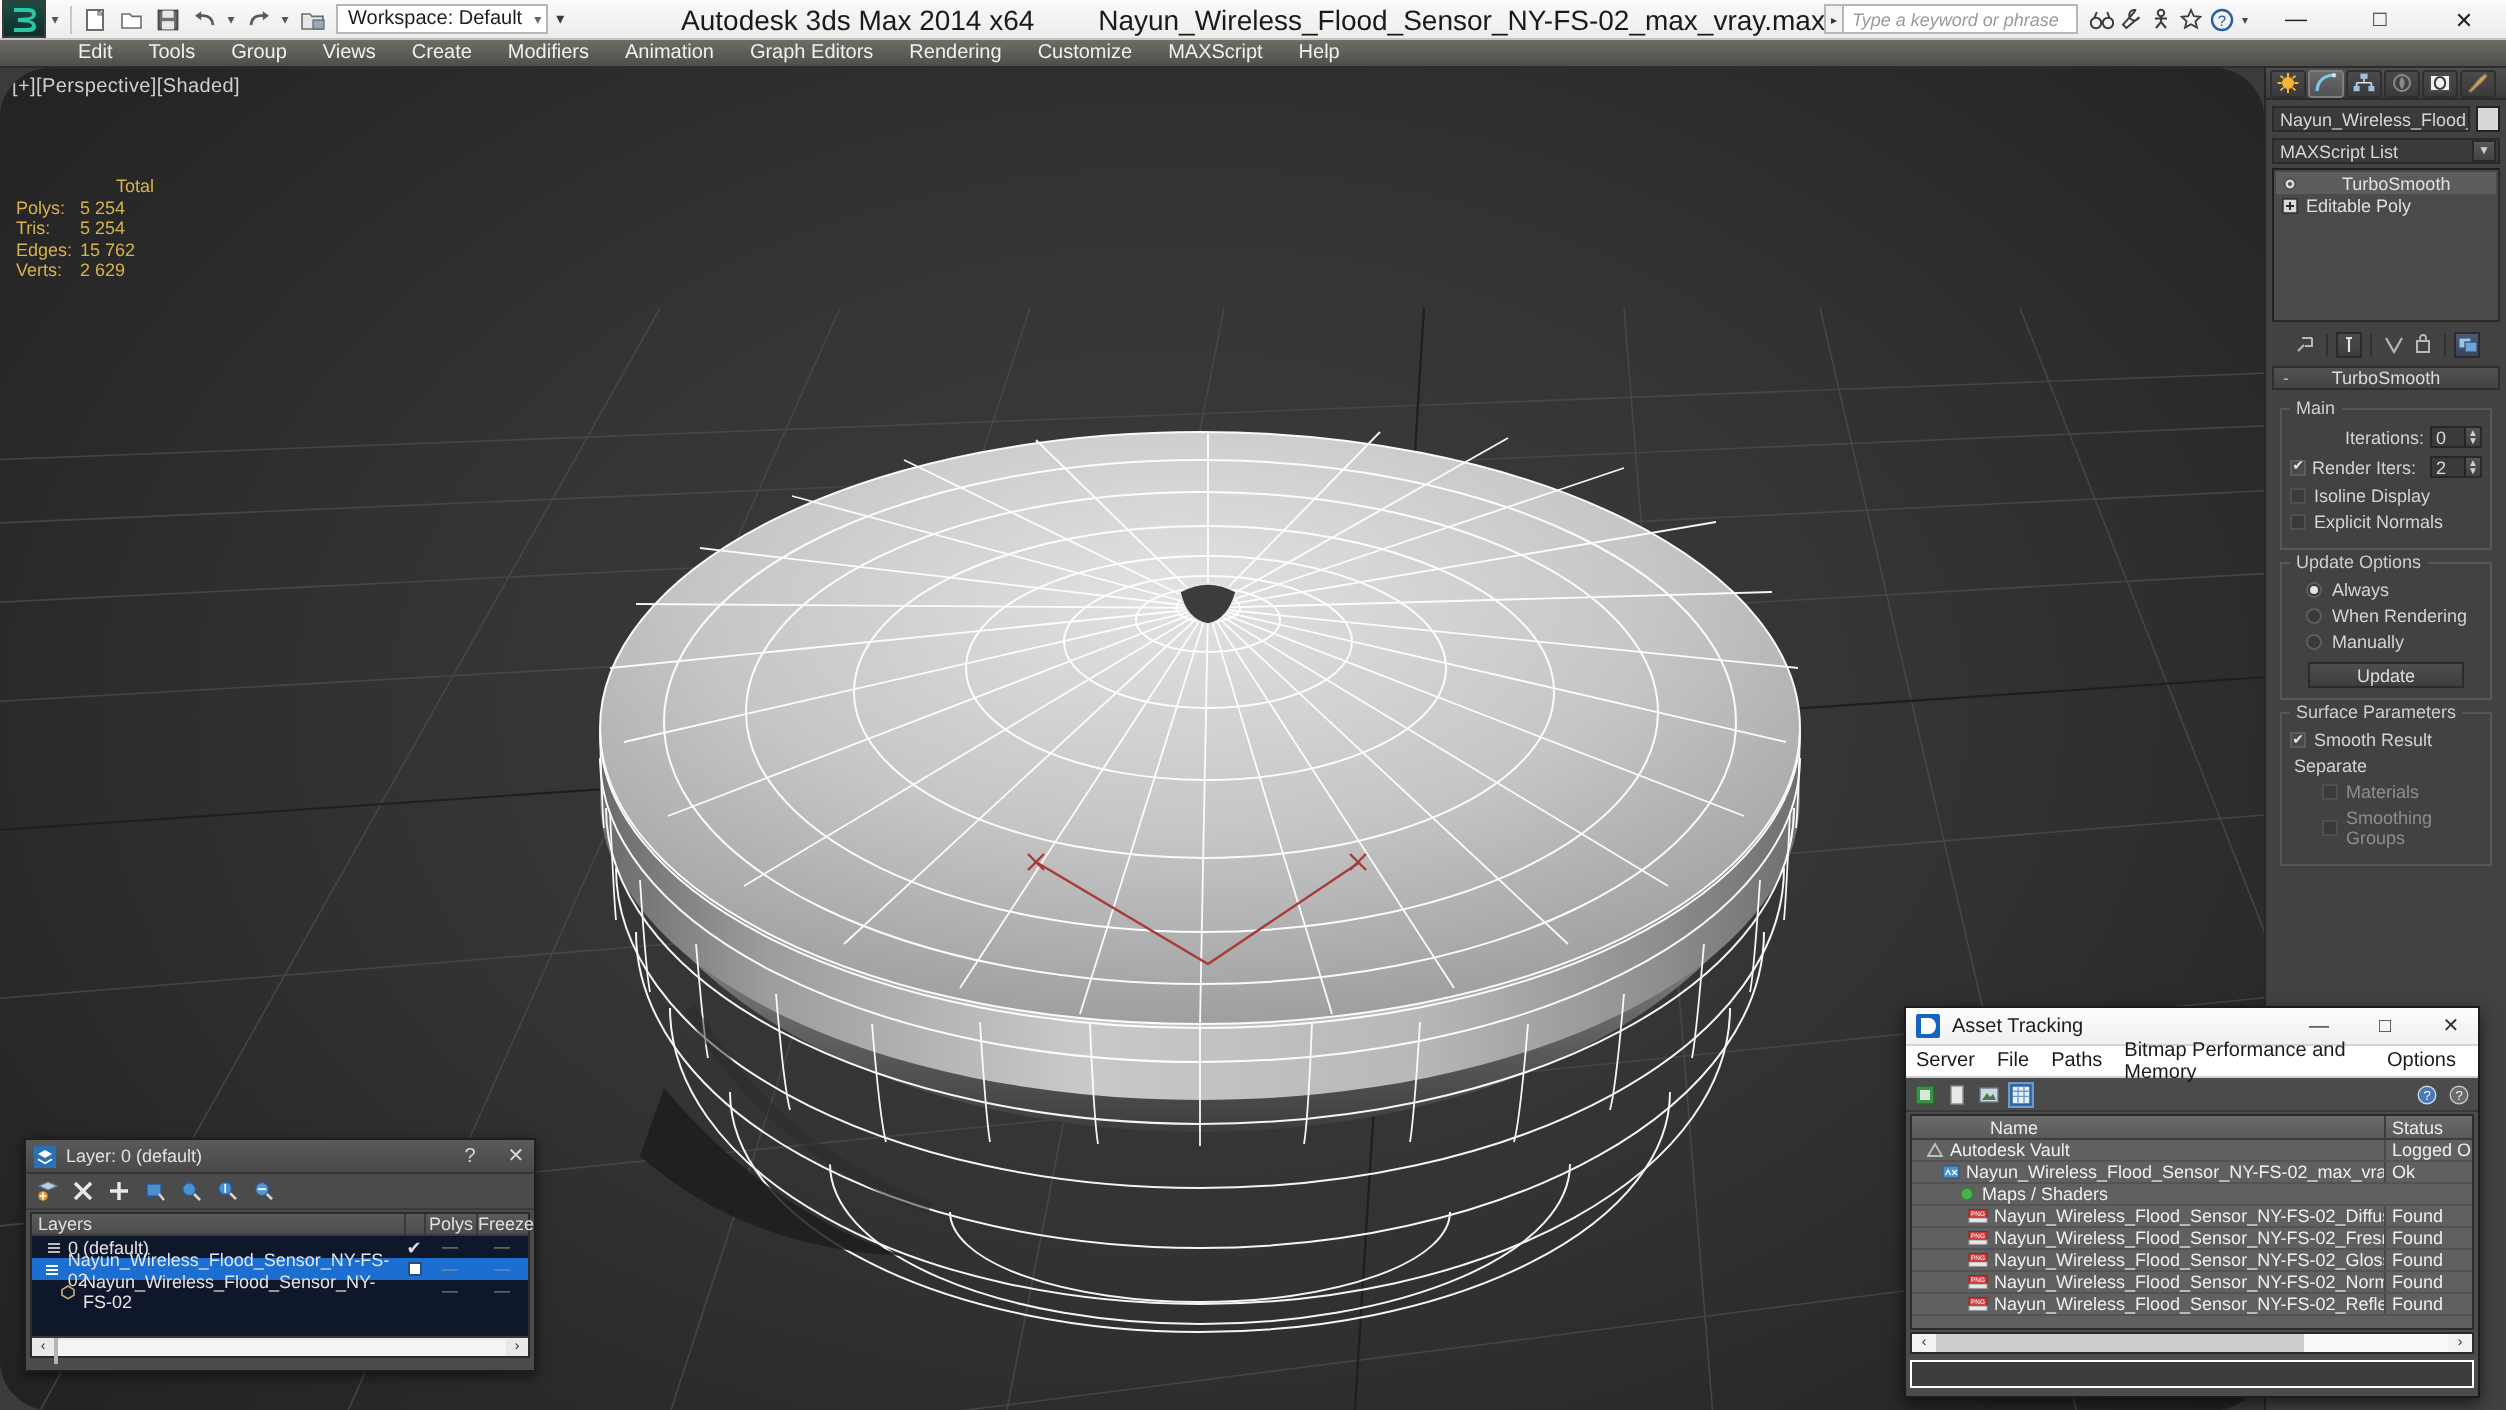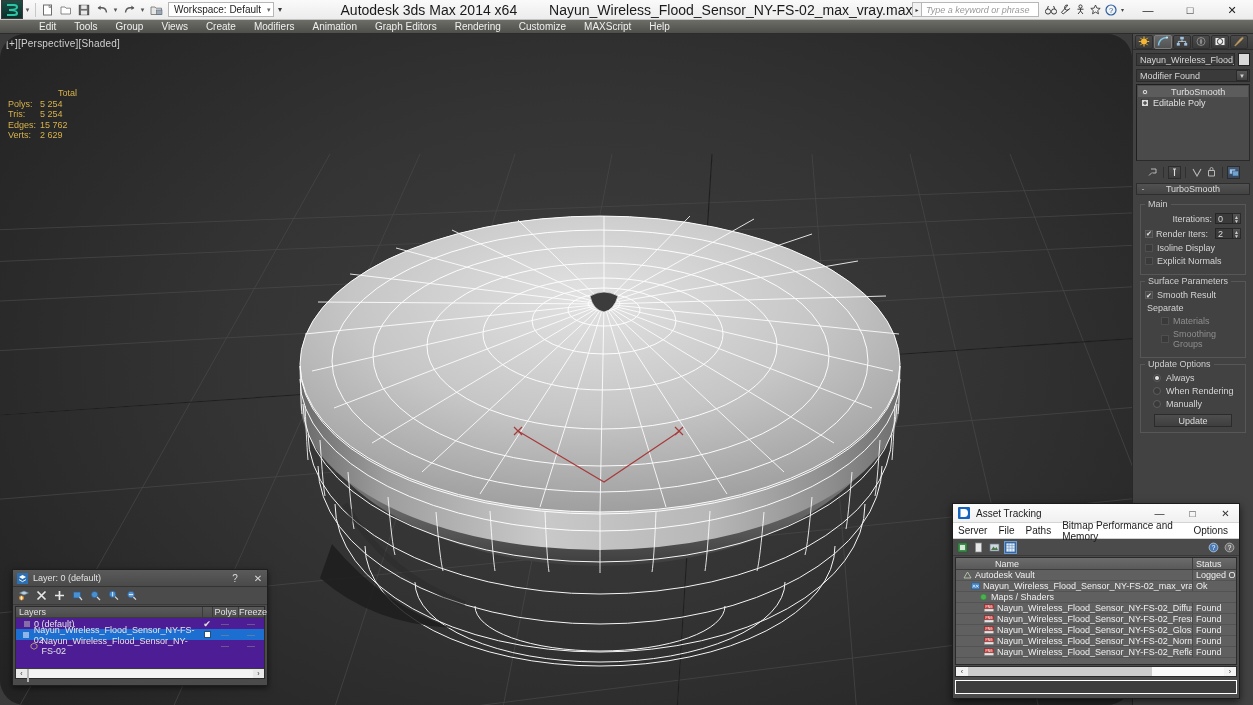--- a/index.html
+++ b/index.html
@@ -212,21 +212,21 @@
     display:flex; align-items:center; padding-left:4px; gap:5px;
     border-bottom:1px solid #343434;
   }
   .ld-ico { width:11px; height:11px; background:#2b6fb5; color:#fff;
             display:flex; align-items:center; justify-content:center; font-size:8px; }
   .ld-ttl { flex:1; font-size:9px; color:#e2e2e2; }
   .ld-q, .ld-x { width:18px; text-align:center; font-size:10px; color:#d8d8d8; }
   .ld-toolbar { height:18px; display:flex; align-items:center; padding-left:4px; gap:5px;
                 background:#4b4b4b; border-bottom:1px solid #3a3a3a;}
   .ld-tb { width:13px; height:13px; display:flex; align-items:center; justify-content:center; }
-  .ld-list { margin:1px 2px; background:#4c1d95; border:1px solid #2b2b2b; height:73px; position:relative;}
+  .ld-list { margin:1px 2px; background:#0f172a; border:1px solid #2b2b2b; height:73px; position:relative;}
   .ld-hdr { display:flex; height:11px; background:linear-gradient(#5a5a5a,#4c4c4c);
             border-bottom:1px solid #3a3a3a; font-size:9px; color:#e0e0e0; }
   .ld-hdr .c1 { flex:1; padding-left:3px; line-height:11px; }
   .ld-hdr .c2 { width:10px; border-left:1px solid #3a3a3a; }
   .ld-hdr .c3, .ld-hdr .c4 { width:26px; border-left:1px solid #3a3a3a; text-align:center; line-height:11px; }
   .ld-row { display:flex; height:11px; font-size:9px; align-items:center; }
   .ld-row.sel { background:#1c6fd0; }
   .ld-row .c1 { flex:1; display:flex; align-items:center; gap:3px; color:#e4e4e4; }
   .ld-row .c2 { width:10px; display:flex; align-items:center; justify-content:center; }
   .ld-row .c3, .ld-row .c4 { width:26px; text-align:center; color:#8d8d8d; font-size:8px; }
@@ -627,21 +627,21 @@
           </svg>
       </div>
     </div>
 
     <div class="cp-name-row">
       <div class="cp-name">Nayun_Wireless_Flood_Sensi</div>
       <div class="cp-swatch"></div>
     </div>
 
     <div class="cp-modlist">
-      <span>Modifier Found</span>
+      <span>MAXScript List</span>
       <span class="dd">▼</span>
     </div>
 
     <div class="cp-stack">
       <div class="stack-row sel">
         <span class="stack-ico">
           <svg width="8" height="8" viewBox="0 0 8 8">
               <circle cx="4" cy="4" r="2.6" fill="#d8d8d8" stroke="#3a3a3a" stroke-width=".6"></circle>
               <circle cx="4" cy="4" r="1" fill="#4a4a4a"></circle>
             </svg>
@@ -726,53 +726,53 @@
             <span class="chk dim"></span>
             <span class="chk-lbl">Isoline Display</span>
           </div>
           <div class="chk-row">
             <span class="chk dim"></span>
             <span class="chk-lbl">Explicit Normals</span>
           </div>
         </div>
 
         <div class="grp">
+          <div class="grp-ttl">Update Options</div>
+          <div class="rad-row">
+            <span class="rad on"></span>
+            <span class="chk-lbl">Always</span>
+          </div>
+          <div class="rad-row">
+            <span class="rad"></span>
+            <span class="chk-lbl">When Rendering</span>
+          </div>
+          <div class="rad-row">
+            <span class="rad"></span>
+            <span class="chk-lbl">Manually</span>
+          </div>
+          <div class="btn-update">Update</div>
+        </div>
+
+        <div class="grp">
           <div class="grp-ttl">Surface Parameters</div>
           <div class="chk-row">
             <span class="chk on"></span>
             <span class="chk-lbl">Smooth Result</span>
           </div>
           <div class="sub-lbl">Separate</div>
           <div class="chk-row" style="padding-left:16px">
             <span class="chk dim"></span>
             <span class="chk-lbl dim">Materials</span>
           </div>
           <div class="chk-row" style="padding-left:16px">
             <span class="chk dim"></span>
             <span class="chk-lbl dim">Smoothing Groups</span>
           </div>
         </div>
 
-        <div class="grp">
-          <div class="grp-ttl">Update Options</div>
-          <div class="rad-row">
-            <span class="rad on"></span>
-            <span class="chk-lbl">Always</span>
-          </div>
-          <div class="rad-row">
-            <span class="rad"></span>
-            <span class="chk-lbl">When Rendering</span>
-          </div>
-          <div class="rad-row">
-            <span class="rad"></span>
-            <span class="chk-lbl">Manually</span>
-          </div>
-          <div class="btn-update">Update</div>
-        </div>
-
       </div>
     </div>
   </div>
 
   <div class="layerdlg">
     <div class="ld-title">
       <span class="ld-ico">
         <svg width="9" height="9" viewBox="0 0 9 9">
             <path d="M4.5 1 L8 3 L4.5 5 L1 3 Z" fill="#fff"></path>
             <path d="M1 5.6 L4.5 7.6 L8 5.6" fill="none" stroke="#fff" stroke-width=".9"></path>

